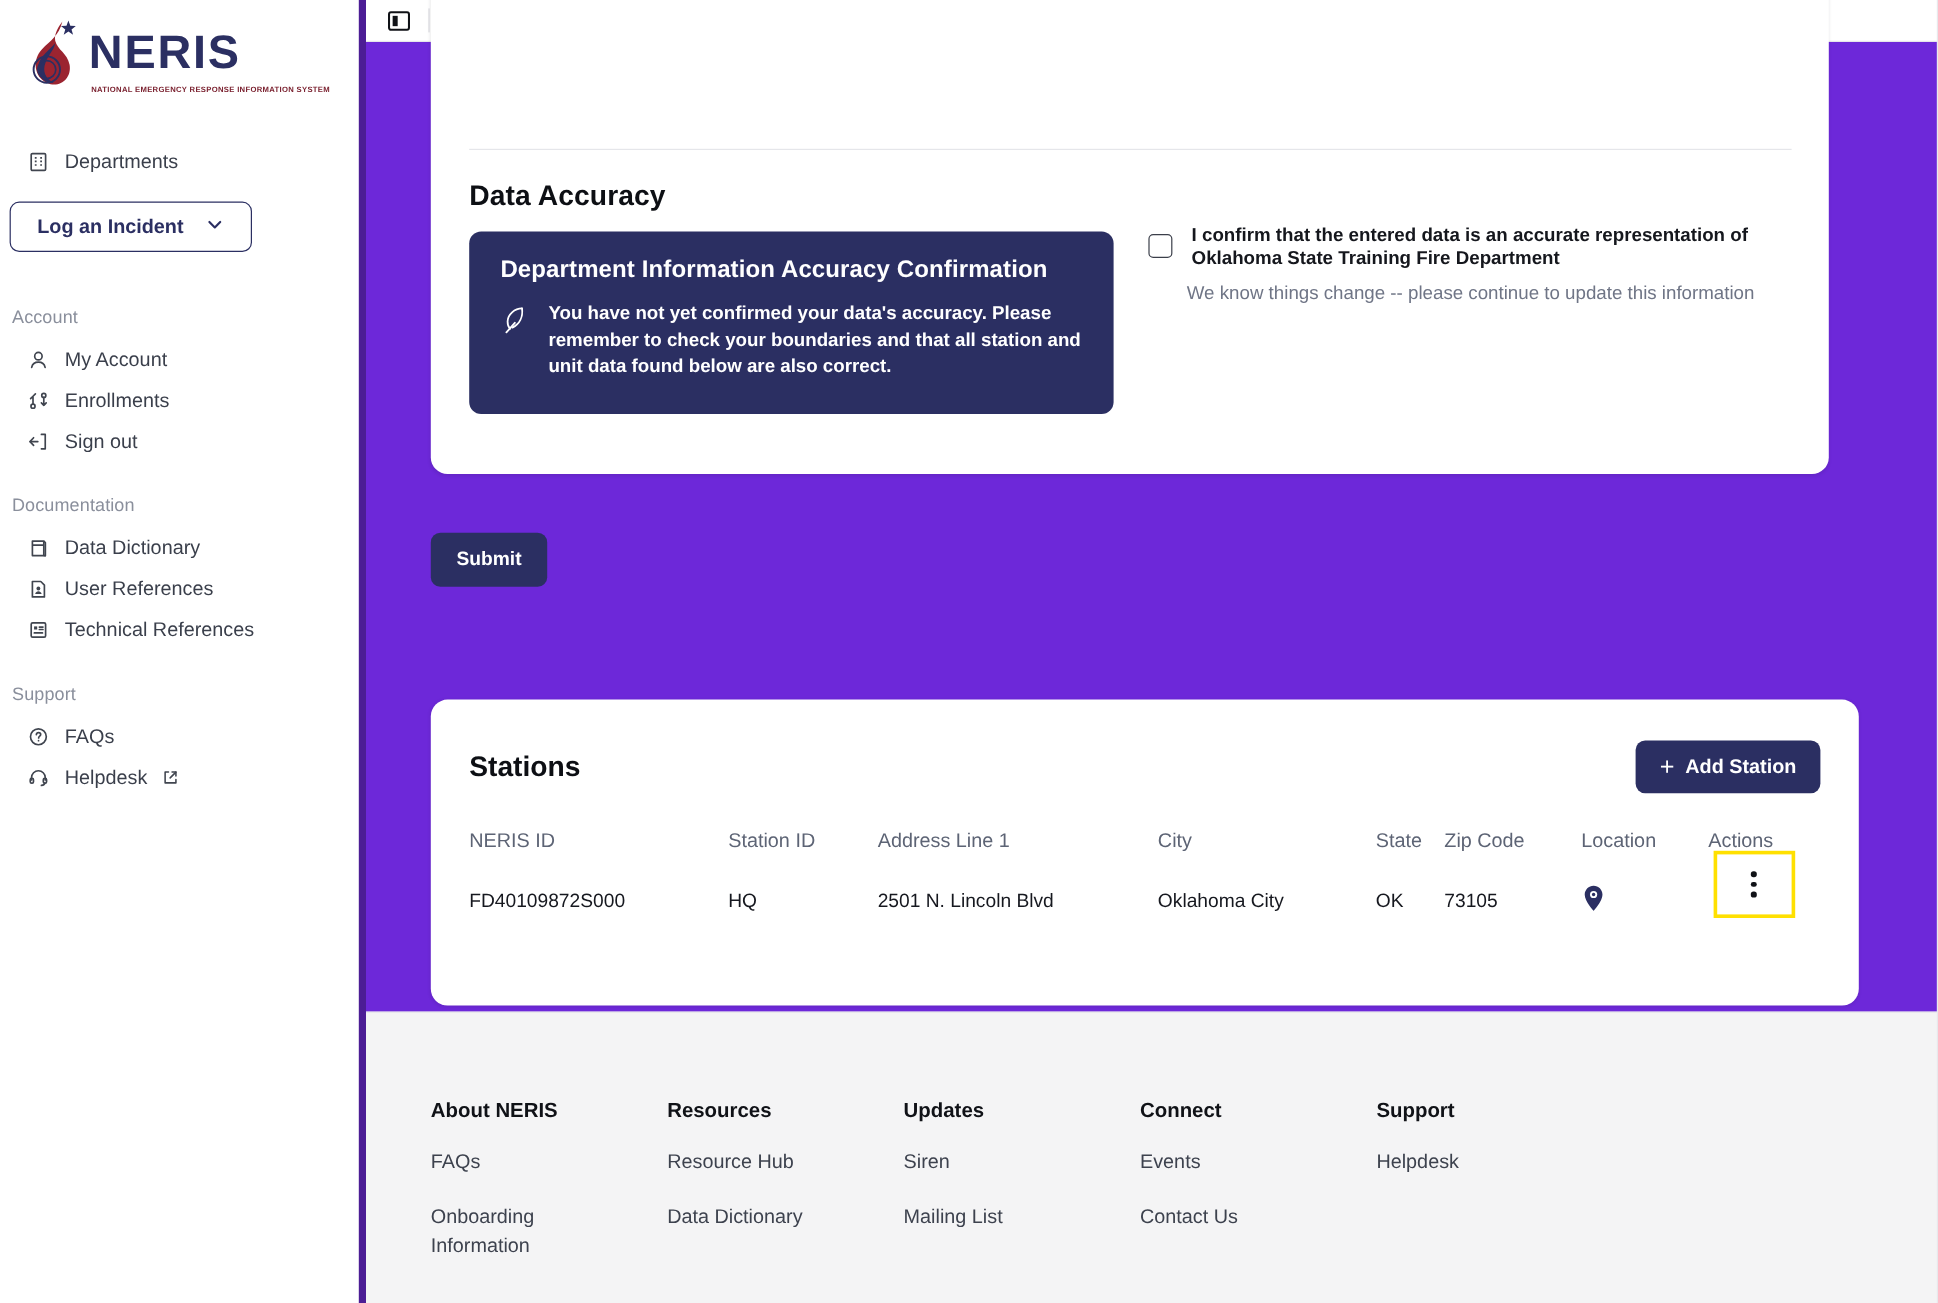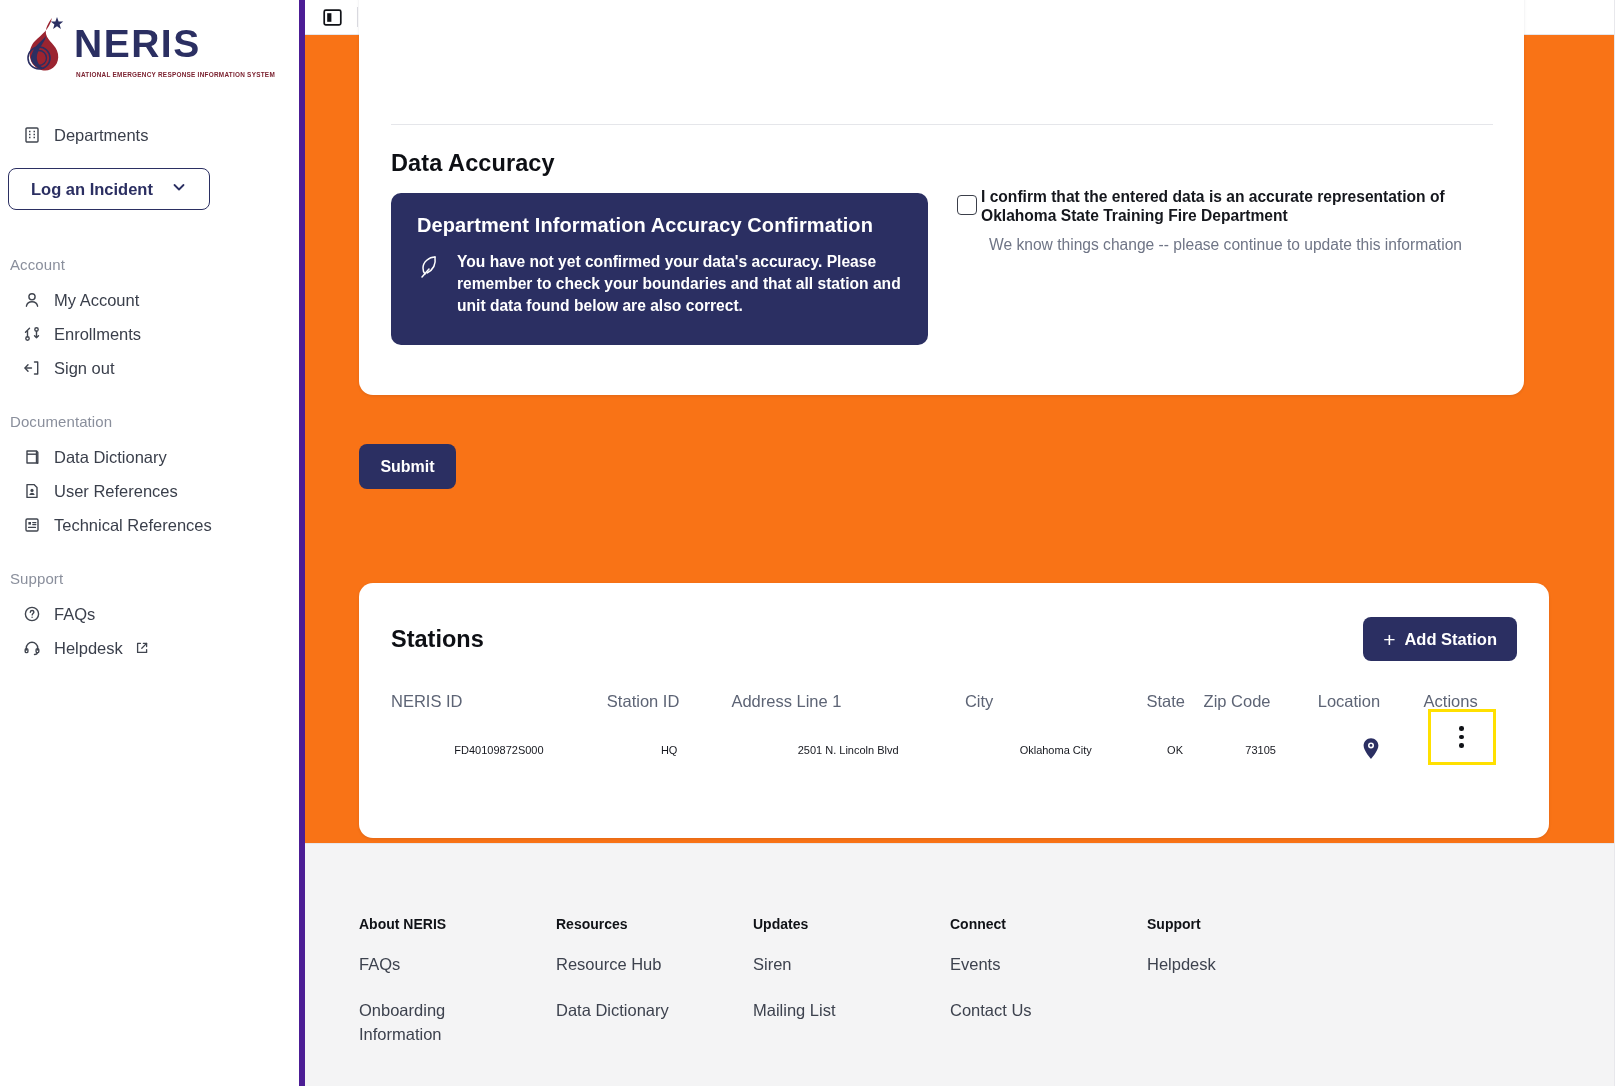--- a/index.html
+++ b/index.html
@@ -52,21 +52,21 @@
   }
 
   .nav-section-title {
     color: #8a8f9c; font-size: 15px;
     padding: 0 0 0 10px; margin: 28px 0 10px 0;
     letter-spacing: .1px;
   }
   .section-account { margin-top: 46px; }
 
   
-  .main { flex: 1 1 auto; height: 1086px; position: relative; background: #f97316; }
+  .main { flex: 1 1 auto; height: 1086px; position: relative; background: #6d28d9; }
 
   .topbar {
     height: 35px; background: #fff;
     border-bottom: 1px solid #e6e6ea;
     display: flex; align-items: center;
     padding-left: 16px; gap: 14px;
   }
   .panel-toggle {
     width: 22px; height: 22px; cursor: pointer;
     display:flex; align-items:center; justify-content:center;
@@ -98,21 +98,21 @@
     width: 537px; height: 152px;
     background: #2b2f62; border-radius: 10px;
     padding: 21px 26px 0 26px; color: #fff;
   }
   .accuracy-box h3 { font-size: 20px; font-weight: 700; letter-spacing: .1px; }
   .accuracy-body { display: flex; gap: 16px; margin-top: 14px; }
   .feather-icon { width: 24px; flex: 0 0 24px; padding-top: 3px; }
   .accuracy-text { font-size: 15.6px; line-height: 1.42; font-weight: 700; }
 
   .confirm-wrap { position: absolute; left: 598px; top: 312px; width: 560px; }
-  .confirm-row { display: flex; gap: 4px; align-items: flex-start; }
+  .confirm-row { display: flex; gap: 16px; align-items: flex-start; }
   .confirm-check {
     width: 20px; height: 20px; flex: 0 0 20px; margin-top: 8px;
     border: 1.6px solid #3b3f4a; border-radius: 4px; background: #fff; cursor: pointer;
   }
   .confirm-label {
     font-size: 15.6px; font-weight: 700; color: #15171d; line-height: 1.25;
   }
   .confirm-note {
     margin-top: 10px; margin-left: 32px;
     font-size: 15.6px; color: #6f7586;
@@ -140,21 +140,21 @@
     display: flex; align-items: center; gap: 9px; cursor: pointer; font-family: inherit;
   }
   .plus-glyph { font-size: 21px; font-weight: 400; line-height: 1; }
 
   table.stations { width: 1126px; border-collapse: collapse; margin-top: 31px; }
   table.stations th {
     text-align: left; font-size: 16.5px; font-weight: 400; color: #5d6475;
     padding: 0 0 26px 0;
   }
   table.stations td {
-    text-align: center; font-size: 11px; color: #16181f; padding: 0;
+    text-align: left; font-size: 16px; color: #16181f; padding: 0;
   }
   .col-neris { width: 208px; }
   .col-station { width: 120px; }
   .col-addr { width: 225px; }
   .col-city { width: 175px; }
   .col-state { width: 55px; }
   .col-zip { width: 110px; }
   .col-loc { width: 102px; }
   .col-actions { width: 90px; }
   .pin { color: #2b2f62; display: inline-block; }
@@ -169,21 +169,21 @@
   .kebab-dots i { width: 4.5px; height: 4.5px; border-radius: 50%; background: #101217; display: block; }
 
   
   .footer {
     position: absolute; left: 0; top: 808px; width: 1310px; height: 243px;
     background: #f4f4f5; border-top: 1px solid #e6e6ea;
     padding: 72px 0 0 54px;
   }
   .footer-cols { display: flex; }
   .fcol { width: 197px; }
-  .fcol h4 { font-size: 14px; font-weight: 700; color: #101217; margin-bottom: 21px; }
+  .fcol h4 { font-size: 17px; font-weight: 700; color: #101217; margin-bottom: 21px; }
   .fcol a {
     display: block; font-size: 16.5px; color: #3d424e;
     text-decoration: none; margin-bottom: 22px; line-height: 1.45; width: 140px;
     cursor: pointer;
   }
   .right-gutter {
     position: absolute; right: 0; top: 0; width: 1px; height: 1086px; background: #e8e8ec;
   }
 </style>
 </head>

